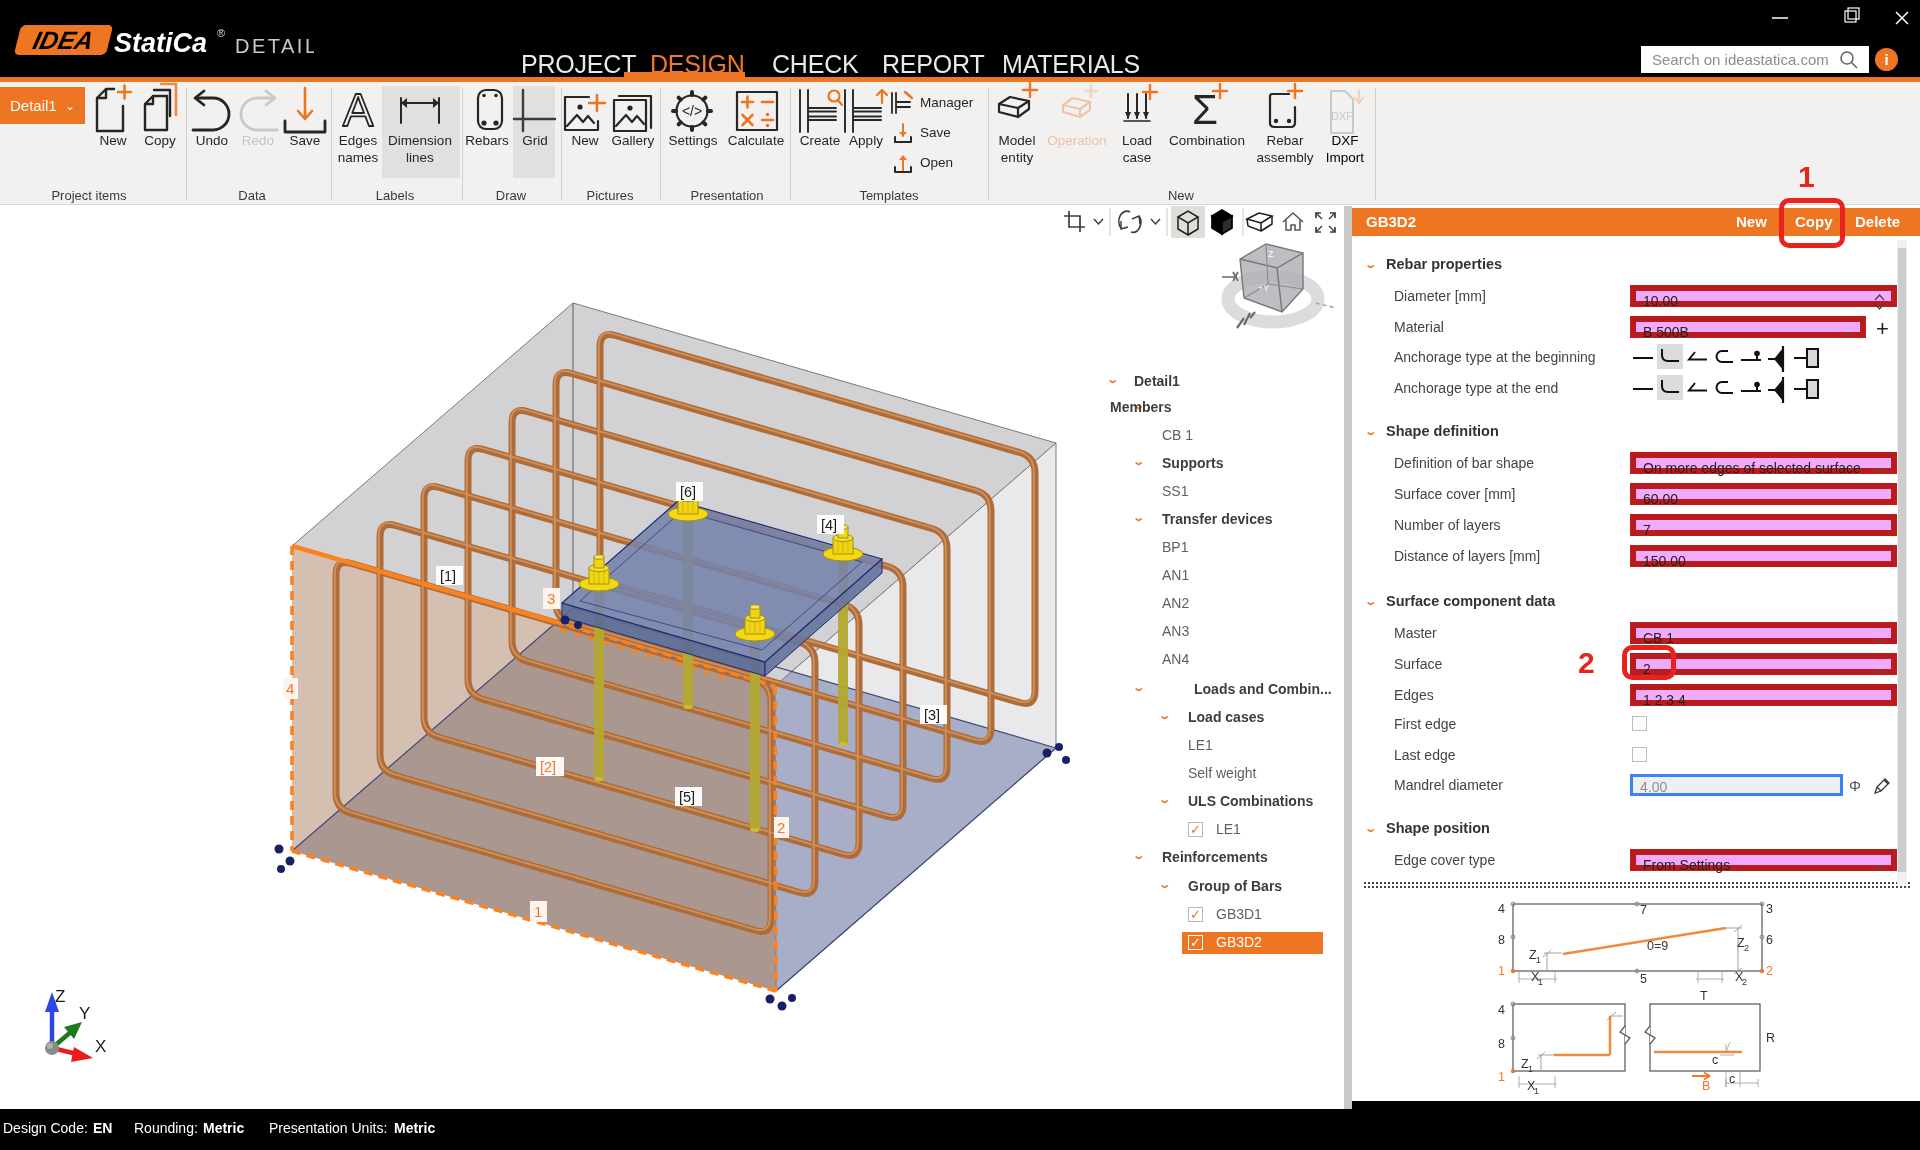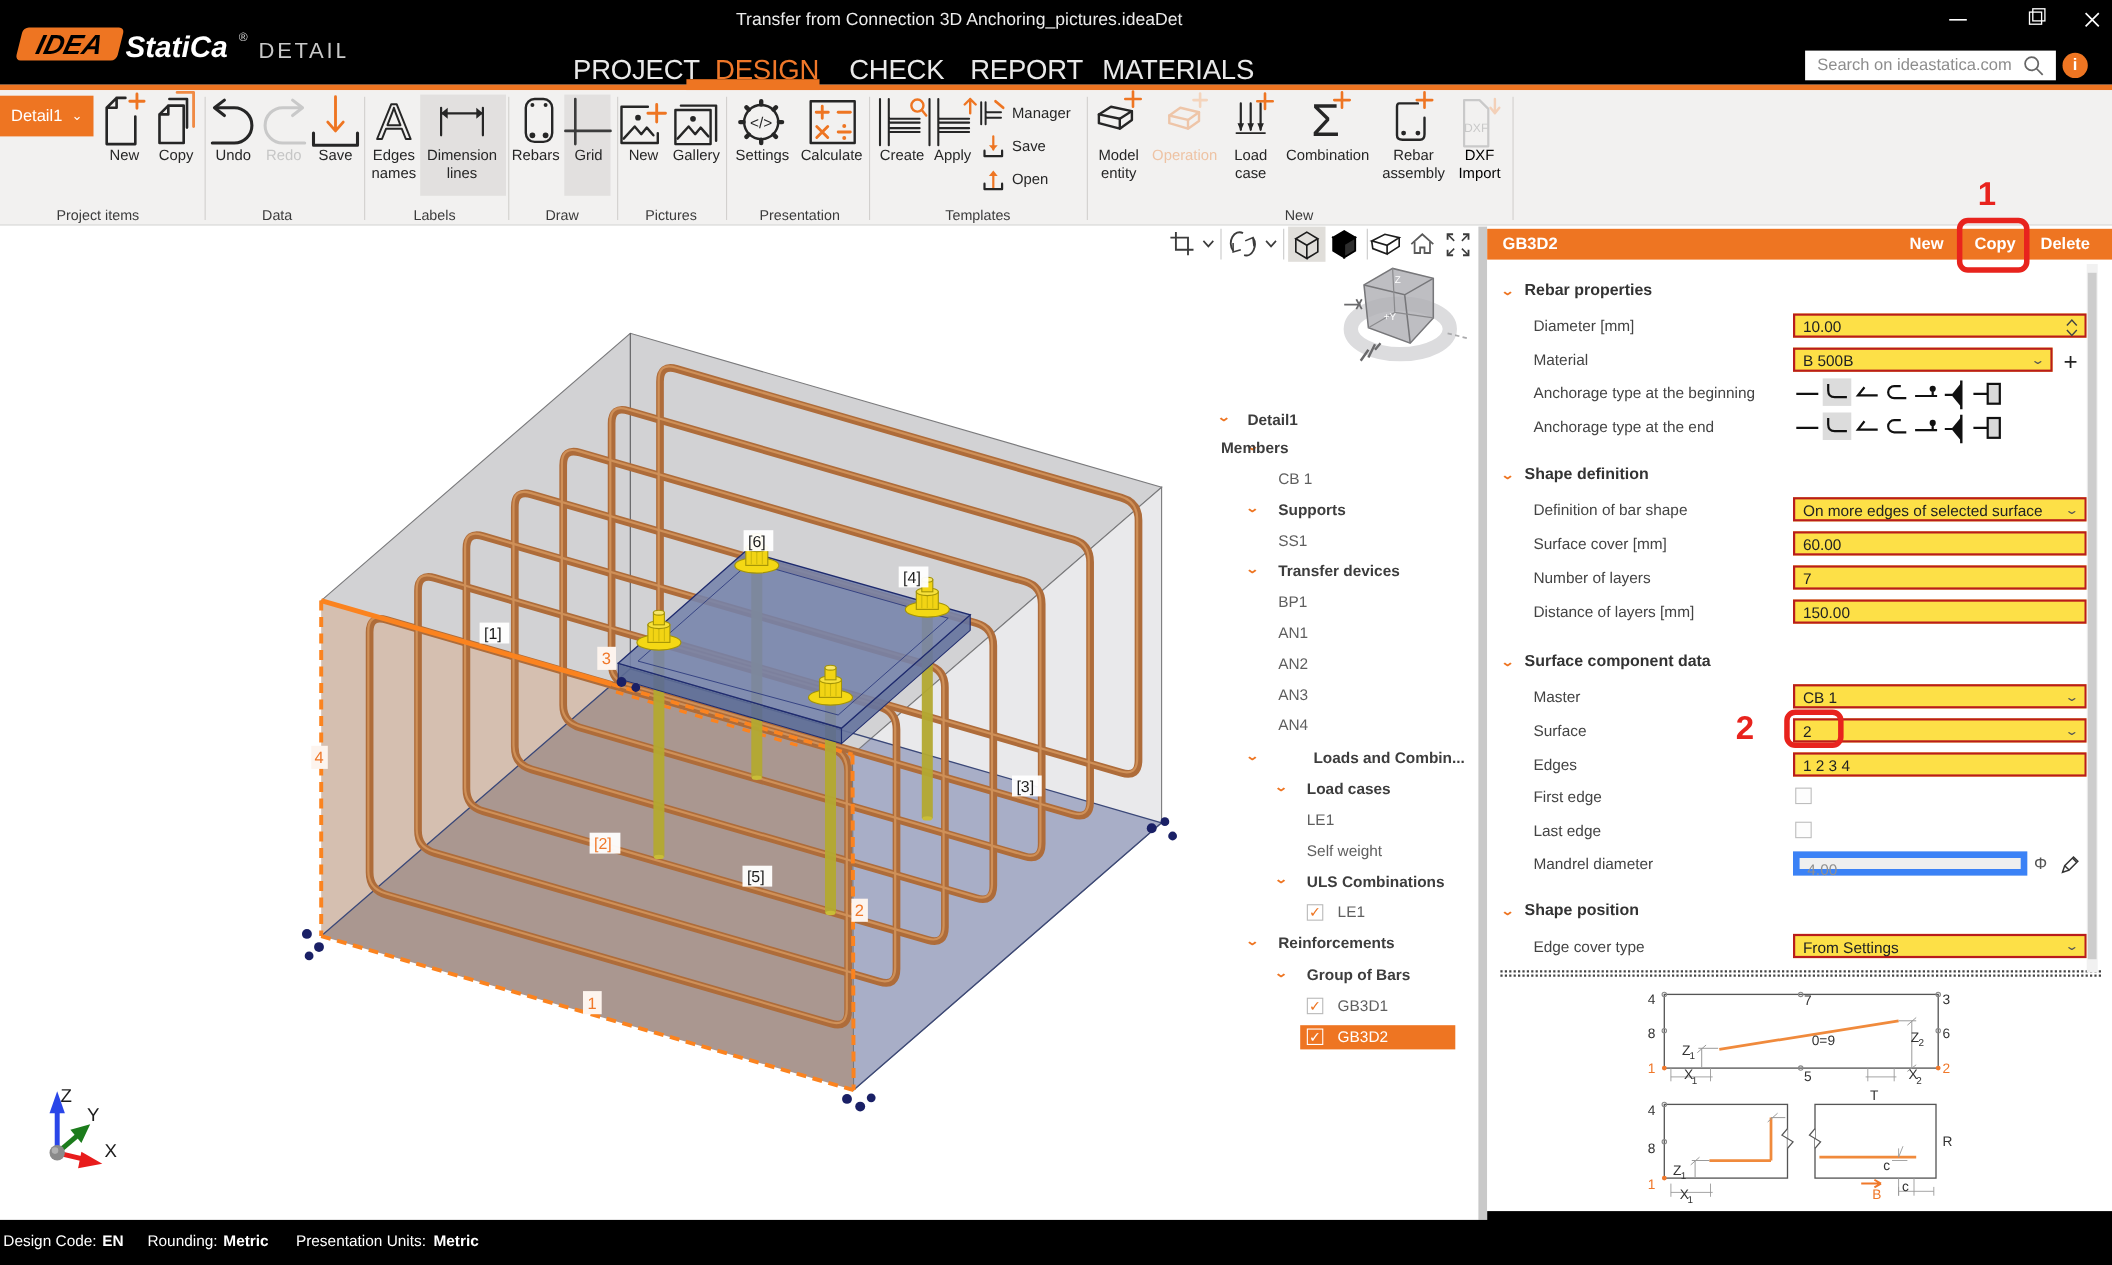--- a/index.html
+++ b/index.html
@@ -31,39 +31,38 @@
   #tree { position:absolute; left:0; top:0; }
   .trow { position:absolute; height:22px; line-height:22px; font-size:14px; color:#5f5f5f; white-space:nowrap;}
   .trow b { color:#3d3d3d; }
   .tchev { position:absolute; color:#ee7522; font-size:11px; font-weight:bold; transform:scaleX(1.4); }
 
   
   #panel { position:absolute; left:1352px; top:206px; width:568px; height:895px; background:#fff; overflow:hidden;}
   .prow-label { position:absolute; left:1394px; font-size:14px; color:#444; height:21px; line-height:21px;}
   .psec { position:absolute; left:1386px; font-size:14.5px; font-weight:bold; color:#333; }
   .pchev { position:absolute; left:1366px; color:#ee7522; font-size:11px; font-weight:bold; transform:scaleX(1.4);}
-  .pinput { position:absolute; left:1630px; width:267px; height:22px; border:2px solid #b91c1c; font-size:14px; color:#222; line-height:20px; padding-left:7px; background:#fde047;}
+  .pinput { position:absolute; left:1630px; width:267px; height:22px; border:6px solid #b91c1c; font-size:14px; color:#222; line-height:20px; padding-left:7px; background:#f0abfc;}
   .pinput .dd { position:absolute; right:7px; top:0px; color:#555; font-size:11px; transform:scaleX(1.5); }
-  .graybox { background:#efefef; color:#8f8f8f; border:6px solid #3b82f6;}
+  .graybox { background:#efefef; color:#8f8f8f; border:3px solid #3b82f6;}
   .pcheck { position:absolute; left:1632px; width:15px; height:15px; border:1px solid #bdbdbd; background:#fdfdfd;}
 
   
   #statusbar { position:absolute; left:0; top:1109px; width:1920px; height:41px; background:#000; color:#fff; font-size:14px; line-height:38px; }
   #statusbar b { margin-right:30px; }
   #panelblack { position:absolute; left:1352px; top:1101px; width:568px; height:10px; background:#000; }
 
   .redbox { position:absolute; border:5px solid #e8231d; border-radius:10px; }
   .rednum { position:absolute; color:#e8231d; font-size:30px; font-weight:bold; }
 </style>
 </head>
 <body>
 <div id="app">
 
   <div id="titlebar">
-    <div id="title-text">Transfer from Connection 3D Anchoring_pictures.ideaDet</div>
     <svg class="abs" style="left:14px;top:22px" width="300" height="40" viewBox="0 0 300 40">
       <g transform="skewX(-14) translate(8,0)">
         <rect x="0" y="3" width="92" height="30" rx="5" fill="#ee7522"></rect>
         <text x="46" y="27" font-size="25" font-weight="bold" font-style="italic" fill="#000" text-anchor="middle" font-family="Liberation Sans">IDEA</text>
       </g>
       <text x="100" y="30" font-size="27" font-weight="bold" font-style="italic" fill="#fff" font-family="Liberation Sans">StatiCa</text>
       <text x="203" y="15" font-size="11" fill="#ddd" font-family="Liberation Sans">®</text>
       <text x="221" y="31" font-size="20" fill="#c9c9c9" letter-spacing="2.5" font-family="Liberation Sans">DETAIL</text>
     </svg>
     <div class="menuitem" style="left:521px">PROJECT</div>

